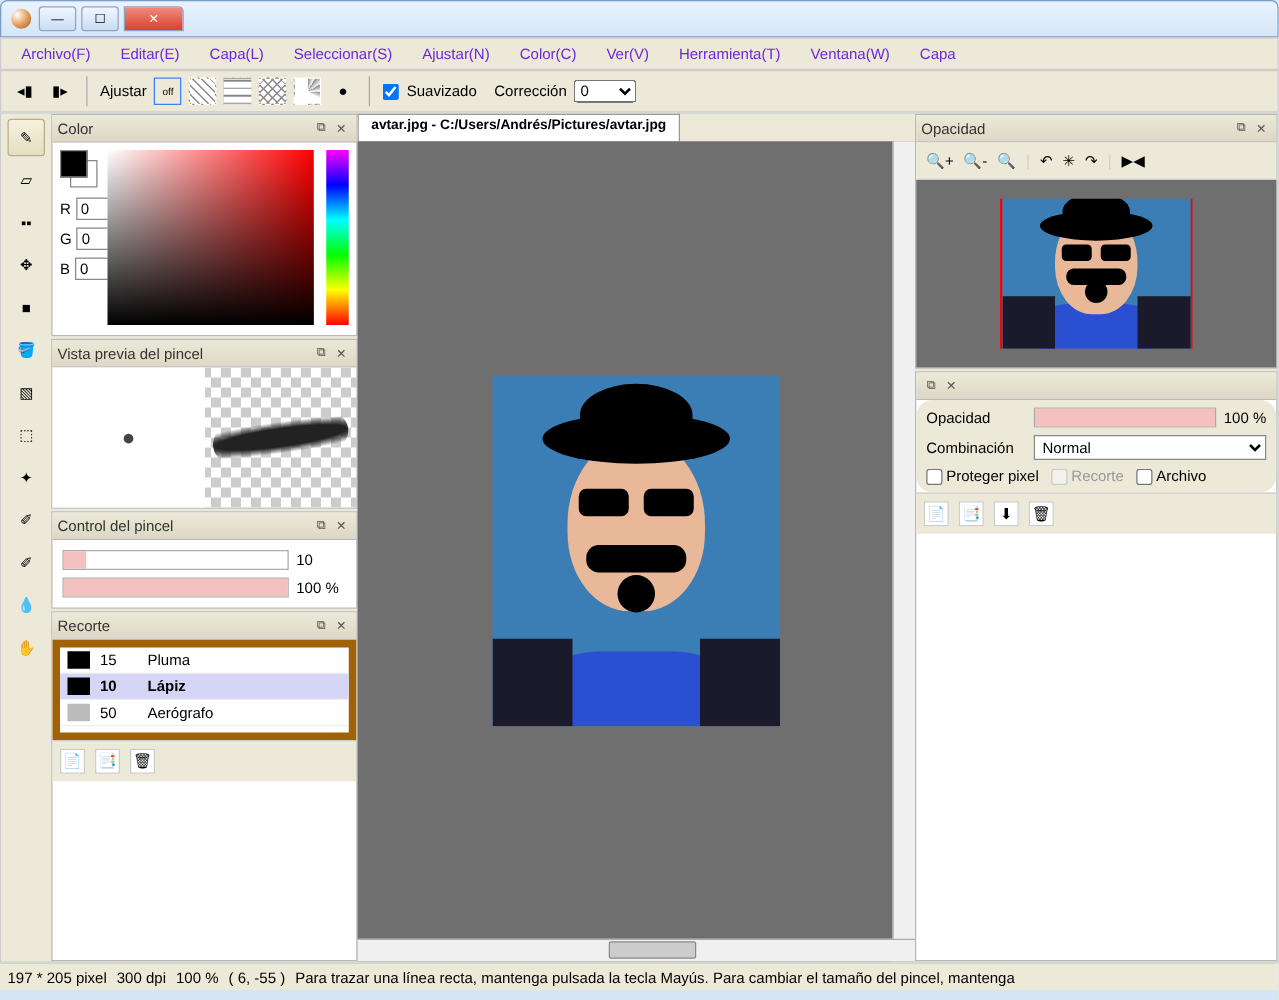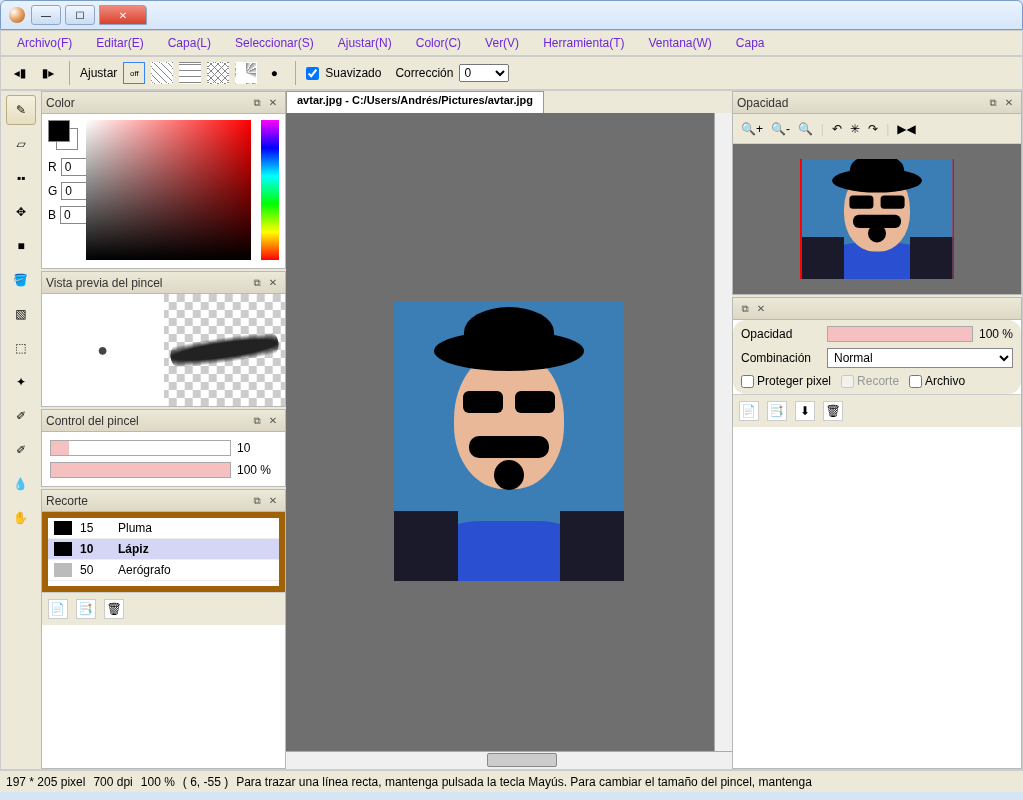--- a/index.html
+++ b/index.html
@@ -374,17 +374,17 @@
         <div class="icon">📑</div>
         <div class="icon">⬇</div>
         <div class="icon">🗑</div>
       </div>
     </div>
   </div>
 </div>
 
 <div class="status">
   <span>197 * 205 pixel</span>
-  <span>700 dpi</span>
+  <span>300 dpi</span>
   <span>100 %</span>
   <span>( 6, -55 )</span>
   <span style="flex:1">Para trazar una línea recta, mantenga pulsada la tecla Mayús. Para cambiar el tamaño del pincel, mantenga</span>
 </div>
 
 </body></html>

